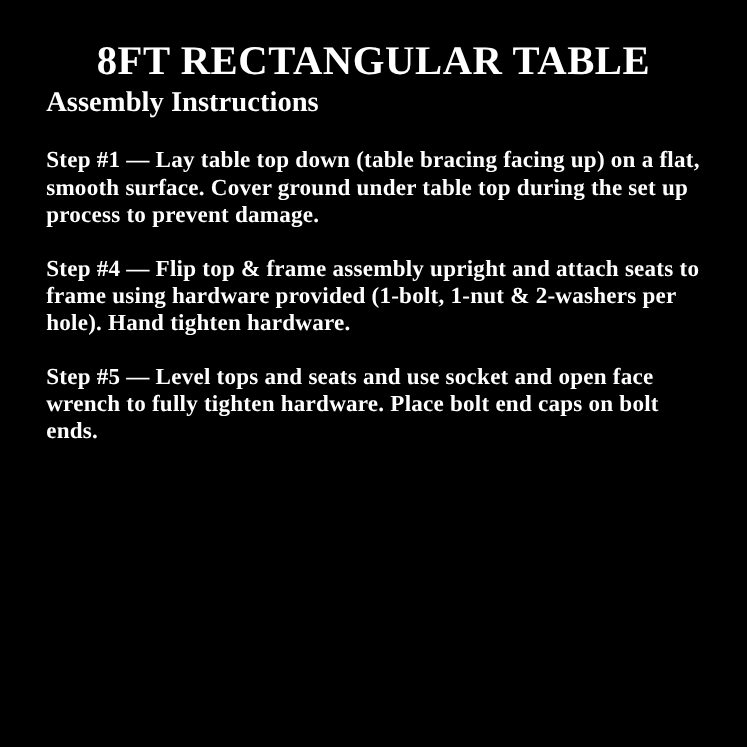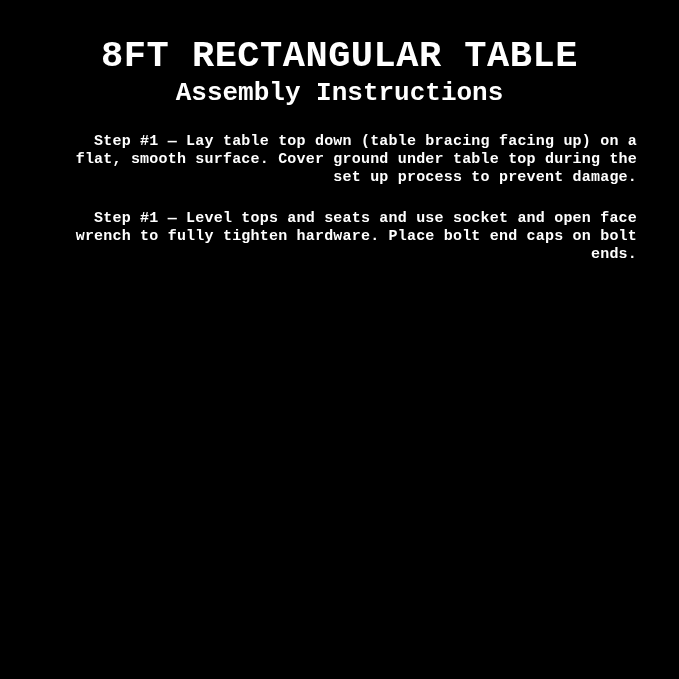--- a/index.html
+++ b/index.html
@@ -6,50 +6,51 @@
     margin: 0;
     padding: 0;
     background: #000;
   }
   .card {
     position: relative;
     width: 679px;
     height: 679px;
     background: var(--bg, #000000);
     color: var(--fg, #ffffff);
-    font-family: Liberation Mono, monospace;
+    font-family: Liberation Serif, serif;
     font-weight: 700;
     box-sizing: border-box;
     padding: 30px 42px 0 42px;
     overflow: hidden;
   }
   .title {
     margin: 6px 0 2px 0;
     text-align: center;
     font-size: 37px;
     line-height: 1.1;
     letter-spacing: 0.5px;
   }
   .subtitle {
     margin: 0 0 26px 0;
-    text-align: center;
+    text-align: left;
     font-size: 26px;
     line-height: 1.1;
   }
   .steps p {
     margin: 0 0 24px 0;
-    font-size: 15px;
+    font-size: 21px;
     line-height: 1.18;
     letter-spacing: 0.2px;
-    text-align: right;
+    text-align: left;
   }
 </style>
 </head>
 <body>
 
 <div class="card" style="--bg: #000000; --fg: #ffffff;">
   <h1 class="title">8FT RECTANGULAR TABLE</h1>
   <h2 class="subtitle">Assembly Instructions</h2>
   <div class="steps">
     <p>Step #1  —  Lay table top down (table bracing facing up) on a flat, smooth surface. Cover ground under table top during the set up process to prevent damage.</p>
-    <p>Step #1  —  Level tops and seats and use socket and open face wrench to fully tighten hardware. Place bolt end caps on bolt ends.</p>
+    <p>Step #4  —  Flip top &amp; frame assembly upright and attach seats to frame using hardware provided (1-bolt, 1-nut &amp; 2-washers per hole). Hand tighten hardware.</p>
+    <p>Step #5  —  Level tops and seats and use socket and open face wrench to fully tighten hardware. Place bolt end caps on bolt ends.</p>
   </div>
 </div>
 
 </body></html>

